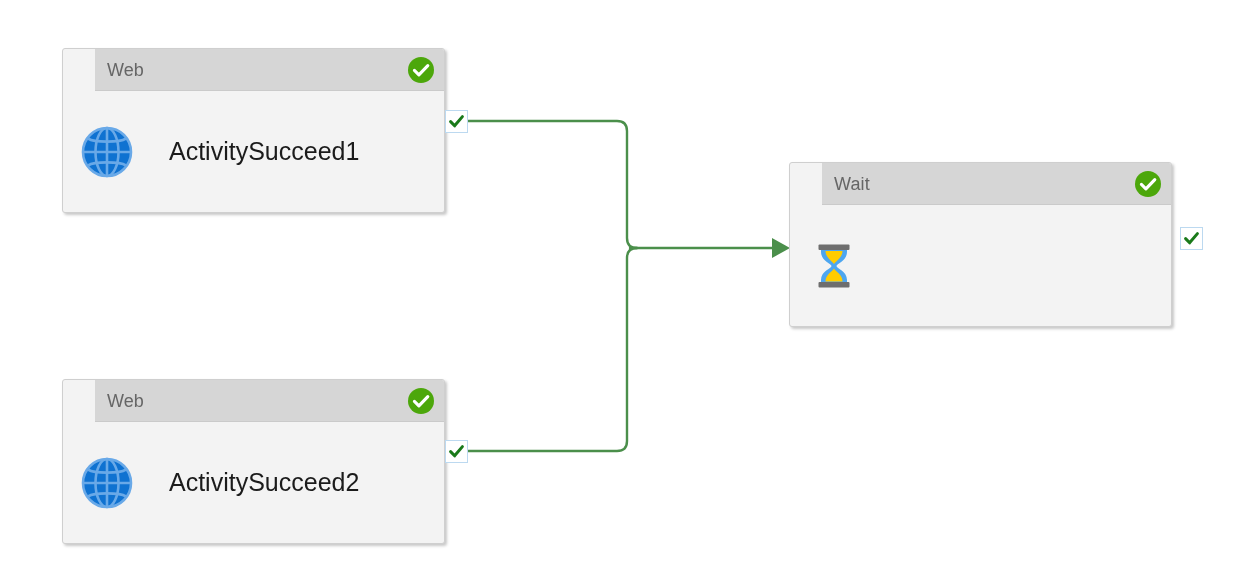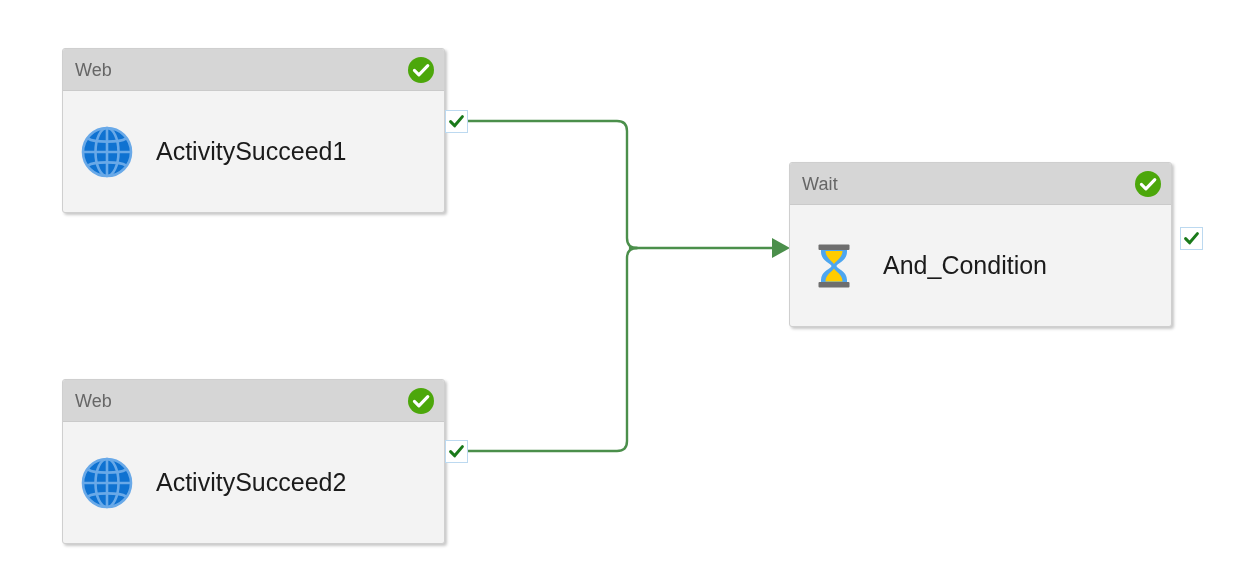--- a/index.html
+++ b/index.html
@@ -41,20 +41,21 @@
     overflow: hidden;
   }
 
   .node-header {
     position: relative;
     height: 41px;
     background: #d6d6d6;
     border-bottom: 1px solid #cacaca;
     display: flex;
     align-items: center;
+    margin-left: 32px;
   }
 
   .node-type {
     font-size: 18px;
     color: #666666;
     padding-left: 12px;
     line-height: 1;
     letter-spacing: 0.1px;
     user-select: none;
   }
@@ -80,21 +81,21 @@
   .node-icon {
     width: 52px;
     height: 52px;
     flex: 0 0 52px;
     display: block;
   }
 
   .node-label {
     font-size: 25px;
     color: #1b1b1b;
-    margin-left: 23px;
+    margin-left: 36px;
     line-height: 1.1;
     white-space: nowrap;
     user-select: none;
   }
 
   
   .port {
     position: absolute;
     width: 23px;
     height: 23px;
@@ -169,21 +170,20 @@
                  C13 31 23.5 28.5 23.5 26 C23.5 23.5 13 21 13 12 Z" fill="#4da6f0"></path>
 
         <path d="M17.5 11 L34.5 11 C34.5 17.5 27.5 21.5 26 24 C24.5 21.5 17.5 17.5 17.5 11 Z" fill="#ffcc00"></path>
 
         <path d="M26 28.5 C27.8 31.6 34.5 34.8 34.5 41.2 L34.5 41.6 L17.5 41.6 L17.5 41.2
                  C17.5 34.8 24.2 31.6 26 28.5 Z" fill="#ffcc00"></path>
 
         <rect x="10.5" y="4.5" width="31" height="5.5" rx="1" fill="#6e6e6e"></rect>
         <rect x="10.5" y="42" width="31" height="5.5" rx="1" fill="#6e6e6e"></rect>
       </svg>
-      <span class="node-label">And_Condition</span>
     </div>
   </div>
 
   <div class="port" style="left:1180px; top:227px;">
     <svg width="17" height="17" viewBox="0 0 17 17">
       <path d="M2.6 8.6 L6.6 12.8 L14.4 3.6" fill="none" stroke="#1a7a1a" stroke-width="3" stroke-linecap="round" stroke-linejoin="round"></path>
     </svg>
   </div>
 
   <div class="node" style="left:62px; top:379px; width:383px; height:165px;">

